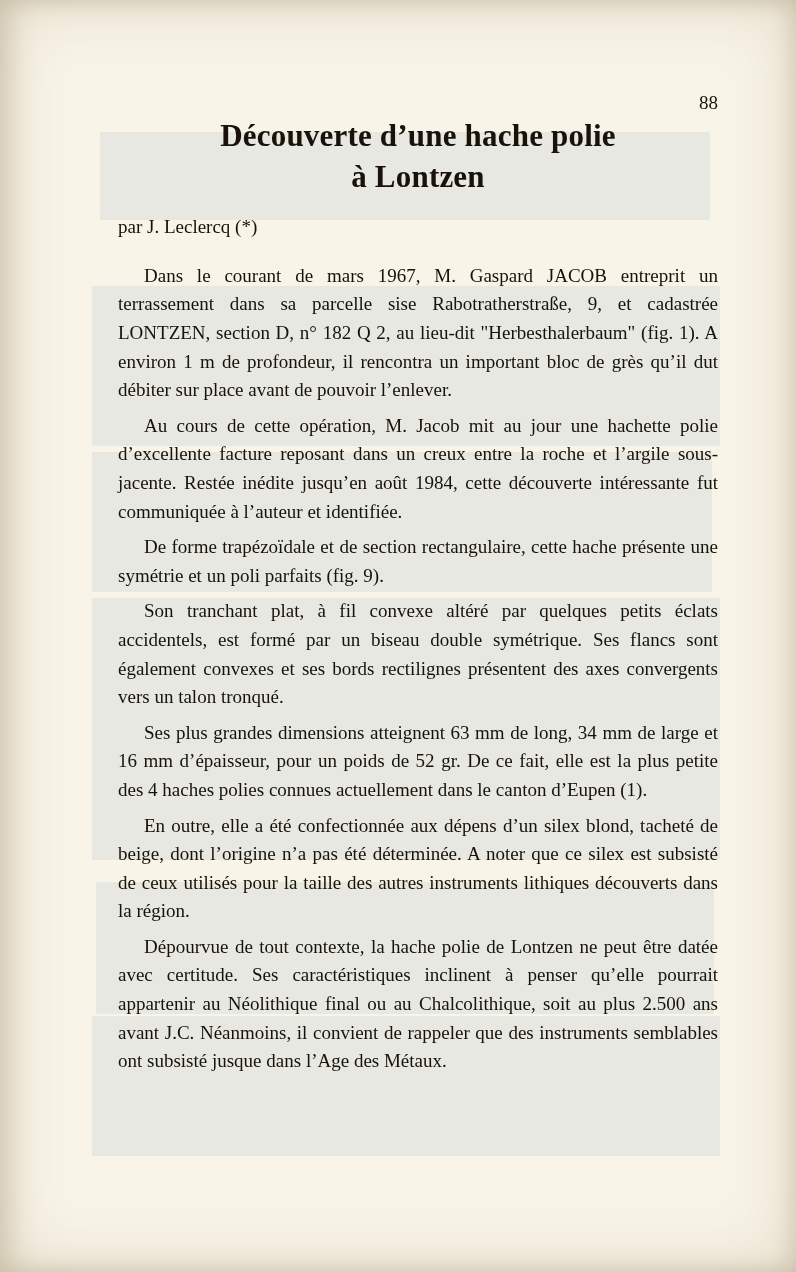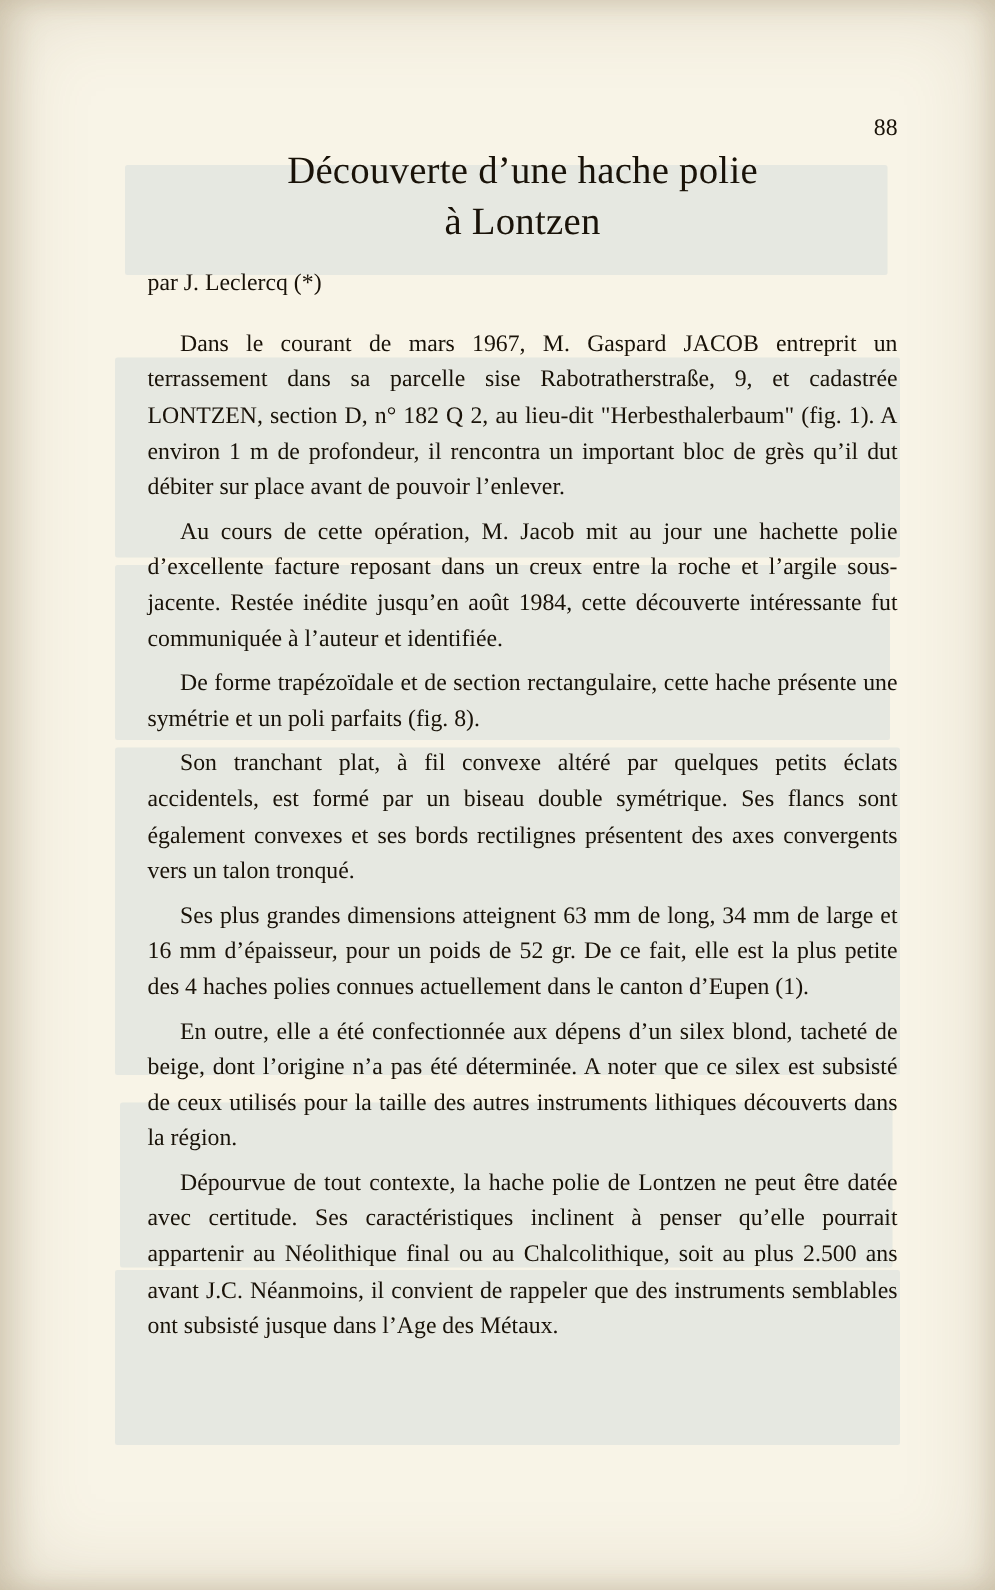--- a/index.html
+++ b/index.html
@@ -47,21 +47,21 @@
     width: 600px;
     z-index: 1;
   }
   .page-number {
     font-size: 19px;
     margin: 0 0 2px 0;
     text-align: right;
   }
   .article-title {
     font-size: 31px;
-    font-weight: normal;
+    font-weight: bold;
     text-align: center;
     line-height: 1.32;
     margin: 2px 0 0 0;
     letter-spacing: 0.2px;
   }
   .byline {
     text-align: left;
     font-size: 19px;
     margin: 18px 4px 24px 0;
   }
@@ -92,21 +92,21 @@
     <h1 class="article-title">
       <span>Découverte d’une hache polie</span><br>
       <span>à Lontzen</span>
     </h1>
 
     <div class="byline">par J. Leclercq (*)</div>
 
     <div class="body-text">
       <p>Dans le courant de mars 1967, M. Gaspard JACOB entreprit un terrassement dans sa parcelle sise Rabotratherstraße, 9, et cadastrée LONTZEN, section D, n° 182 Q 2, au lieu-dit "Herbesthalerbaum" (fig. 1). A environ 1 m de profondeur, il rencontra un important bloc de grès qu’il dut débiter sur place avant de pouvoir l’enlever.</p>
       <p>Au cours de cette opération, M. Jacob mit au jour une hachette polie d’excellente facture reposant dans un creux entre la roche et l’argile sous-jacente. Restée inédite jusqu’en août 1984, cette découverte intéressante fut communiquée à l’auteur et identifiée.</p>
-      <p>De forme trapézoïdale et de section rectangulaire, cette hache présente une symétrie et un poli parfaits (fig. 8).</p>
+      <p>De forme trapézoïdale et de section rectangulaire, cette hache présente une symétrie et un poli parfaits (fig. 9).</p>
       <p>Son tranchant plat, à fil convexe altéré par quelques petits éclats accidentels, est formé par un biseau double symétrique. Ses flancs sont également convexes et ses bords rectilignes présentent des axes convergents vers un talon tronqué.</p>
       <p>Ses plus grandes dimensions atteignent 63 mm de long, 34 mm de large et 16 mm d’épaisseur, pour un poids de 52 gr. De ce fait, elle est la plus petite des 4 haches polies connues actuellement dans le canton d’Eupen (1).</p>
       <p>En outre, elle a été confectionnée aux dépens d’un silex blond, tacheté de beige, dont l’origine n’a pas été déterminée. A noter que ce silex est subsisté de ceux utilisés pour la taille des autres instruments lithiques découverts dans la région.</p>
       <p>Dépourvue de tout contexte, la hache polie de Lontzen ne peut être datée avec certitude. Ses caractéristiques inclinent à penser qu’elle pourrait appartenir au Néolithique final ou au Chalcolithique, soit au plus 2.500 ans avant J.C. Néanmoins, il convient de rappeler que des instruments semblables ont subsisté jusque dans l’Age des Métaux.</p>
     </div>
 
   </div>
 </div>
 
 </body></html>

